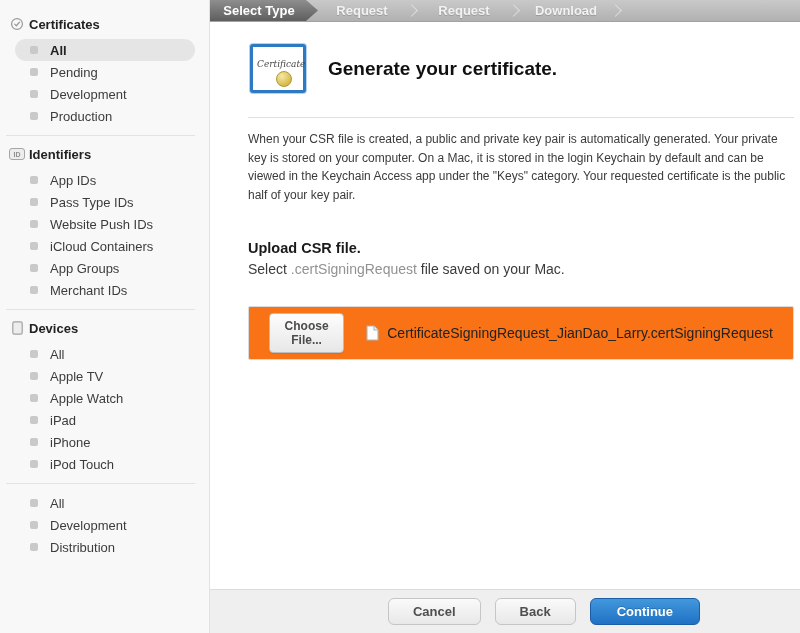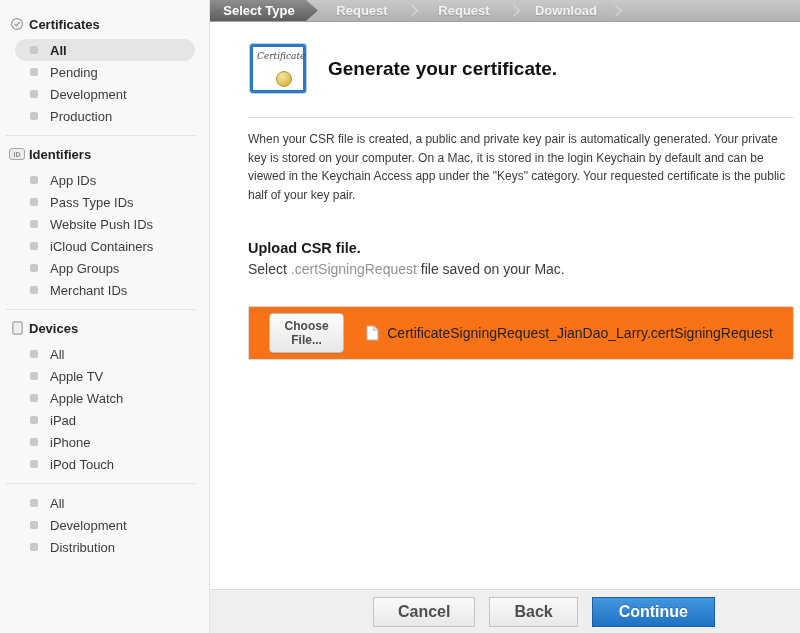--- a/index.html
+++ b/index.html
@@ -27,36 +27,36 @@
   .stepper { height:22px; display:flex; align-items:stretch; background:linear-gradient(#c9c9c9,#b1b1b1); border-bottom:1px solid #a2a2a2; }
   .step-active { width:108px; background:linear-gradient(#8e8e8e,#5e5e5e); clip-path:polygon(0 0, calc(100% - 12px) 0, 100% 50%, calc(100% - 12px) 100%, 0 100%); color:#fff; font-size:13px; font-weight:bold; display:flex; align-items:center; justify-content:center; padding-right:10px; }
   .step { width:88px; display:flex; align-items:center; justify-content:center; color:#f2f2f2; font-size:13px; font-weight:bold; text-shadow:0 1px 1px rgba(0,0,0,0.18); }
   .step-chev-box { width:14px; display:flex; align-items:center; justify-content:center; }
   .step-chev { width:9px; height:9px; border-top:1px solid #dedede; border-right:1px solid #dedede; transform:rotate(45deg); margin-left:-4px; }
 
   
   .content { flex:1; padding:0 14px 0 38px; }
   .cert-header { display:flex; align-items:center; margin-top:22px; }
   .cert-icon { width:56px; height:49px; background:#fff; border:3px solid #2d7ac2; border-radius:3px; box-shadow:0 0 0 1px #b7d2ea; position:relative; margin-left:2px; }
-  .cert-script { position:absolute; top:4px; left:4px; font-family:"DejaVu Serif","Liberation Serif",serif; font-style:italic; font-size:9px; color:#4a4a4a; }
+  .cert-script { position:absolute; top:12px; left:4px; font-family:"DejaVu Serif","Liberation Serif",serif; font-style:italic; font-size:9px; color:#4a4a4a; }
   .cert-seal { position:absolute; right:11px; bottom:3px; width:16px; height:16px; border-radius:50%; background:radial-gradient(circle at 35% 30%, #f5e9a6, #dcc156 60%, #c6a83e); border:1px solid #b59737; }
   .page-title { font-size:19px; font-weight:bold; color:#101010; margin-left:22px; }
   .section-rule { border:none; border-top:1px solid #dfdfdf; margin:24px 0 0 0; }
   .intro { margin-top:12px; width:546px; font-size:12px; line-height:18.6px; color:#3b3b3b; }
   .upload-heading { margin-top:36px; font-size:14.5px; font-weight:bold; color:#1a1a1a; }
   .upload-hint { margin-top:5px; font-size:14px; color:#3b3b3b; }
   .upload-hint .muted { color:#929292; }
   .file-panel { margin-top:29px; height:54px; background:#f97316; border:1px solid #dadada; border-radius:2px; display:flex; align-items:center; padding:0 20px; }
   .choose-file-btn { font-family:inherit; font-size:12px; font-weight:bold; color:#4c4c4c; background:linear-gradient(#fdfdfd,#e7e7e7); border:1px solid #bdbdbd; border-radius:4px; padding:5px 13px; box-shadow:0 1px 1px rgba(0,0,0,0.08); cursor:pointer; }
   .file-row { display:flex; align-items:center; margin-left:22px; }
   .file-name { font-size:14px; color:#222; margin-left:8px; }
 
   
   .footer { height:44px; background:#f0eff0; border-top:1px solid #dcdcdc; display:flex; align-items:center; justify-content:center; gap:14px; padding-left:70px; }
-  .btn { font-family:inherit; font-size:16px; font-weight:bold; border-radius:0; padding:5px 24px; cursor:pointer; }
+  .btn { font-family:inherit; font-size:13px; font-weight:bold; border-radius:6px; padding:5px 24px; cursor:pointer; }
   .btn-gray { color:#4f4f4f; background:linear-gradient(#fafafa,#e8e8e8); border:1px solid #c5c5c5; }
   .btn-blue { color:#fff; background:linear-gradient(#4397dd,#1f72c4); border:1px solid #1a5fa6; padding:5px 26px; text-shadow:0 -1px 0 rgba(0,0,0,0.2); }
 </style>
 </head>
 <body>
 
 <div class="page">
 
   <div class="sidebar">
 

